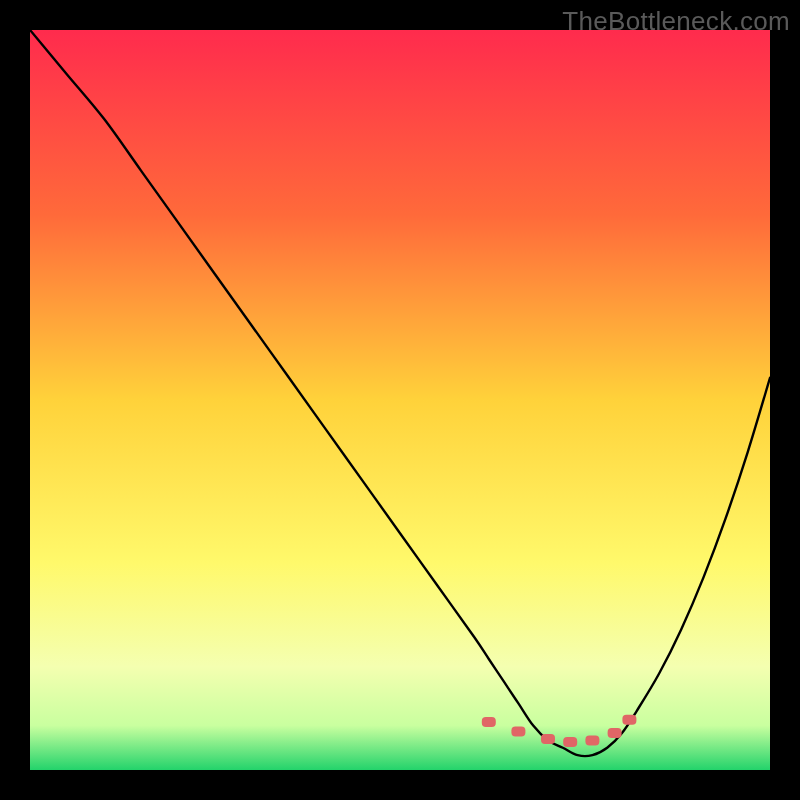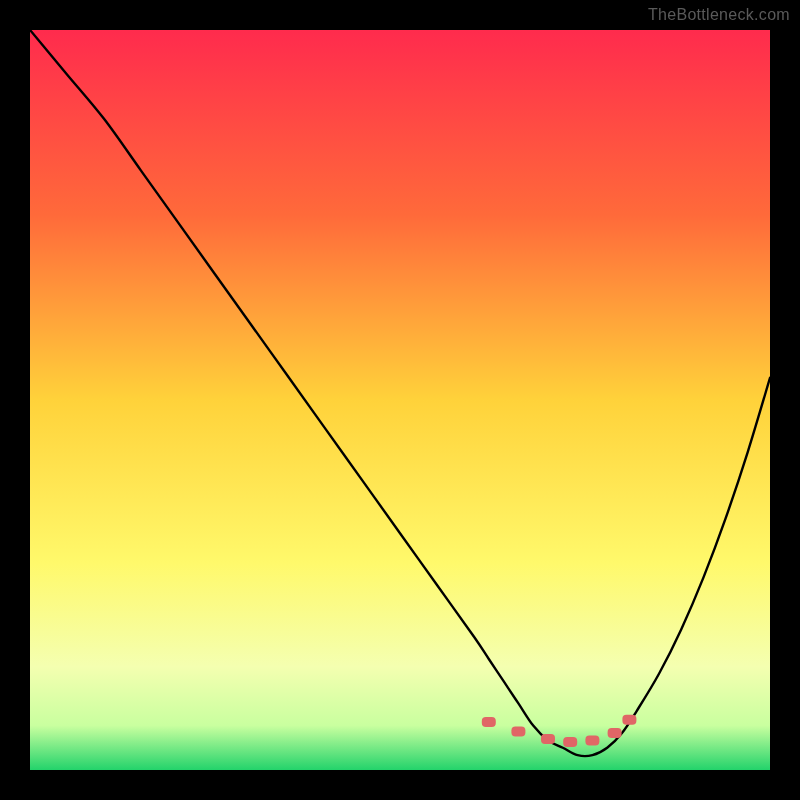--- a/index.html
+++ b/index.html
@@ -1,17 +1,17 @@
 <!DOCTYPE html>
 <html><head>
 <meta charset="utf-8">
 <style>
   * { margin: 0; padding: 0; box-sizing: border-box; }
   body { width: 800px; height: 800px; background: #000; position: relative; font-family: Arial, sans-serif; }
-  .watermark { position: absolute; top: 6px; right: 10px; color: #5a5a5a; font-size: 16px; font-weight: 500; letter-spacing: 0.3px; }
+  .watermark { position: absolute; top: 6px; right: 10px; color: #5a5a5a; font-size: 26px; font-weight: 500; letter-spacing: 0.3px; }
   .plot-area { position: absolute; left: 30px; top: 30px; width: 740px; height: 740px; overflow: hidden; }
   svg { display: block; }
 </style>
 </head>
 <body>
 
 <div class="watermark">TheBottleneck.com</div>
 
 <div class="plot-area">
   <svg width="740" height="740" viewBox="0 0 740 740" preserveAspectRatio="none">

